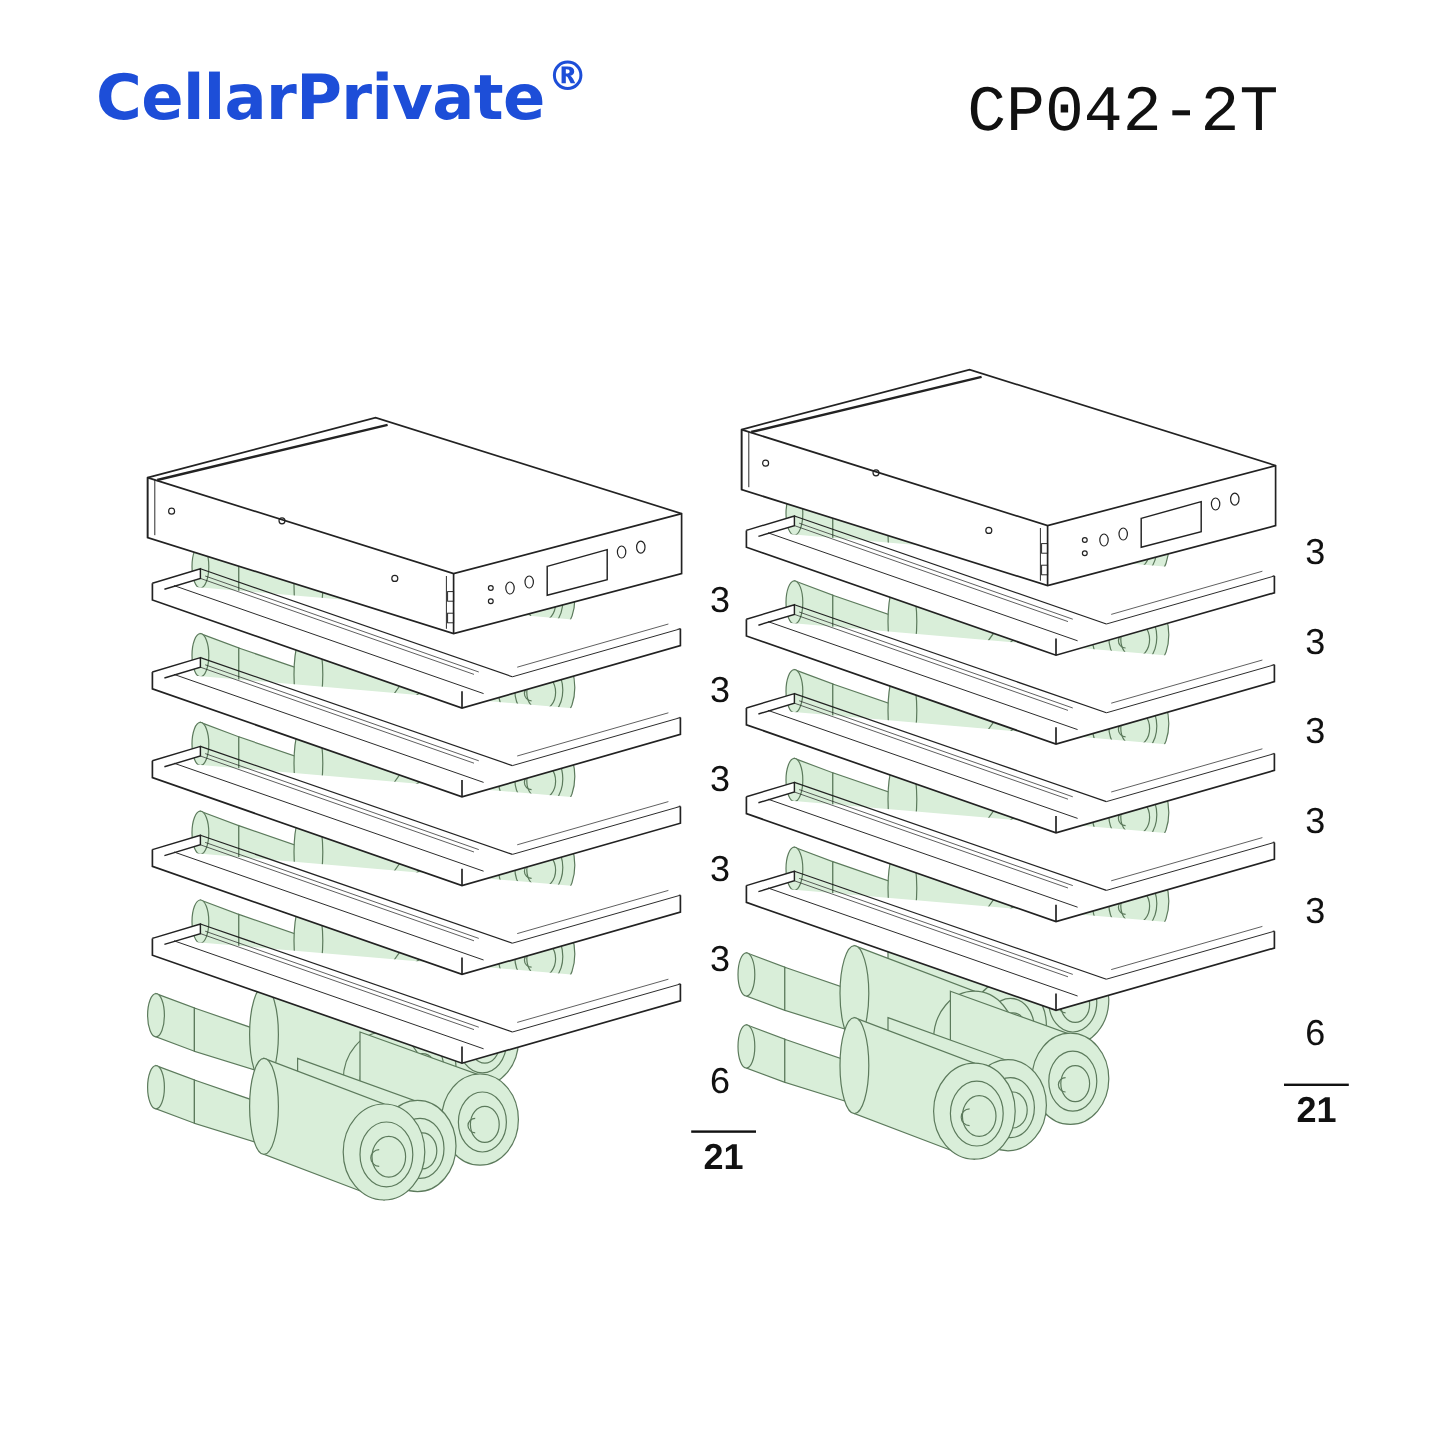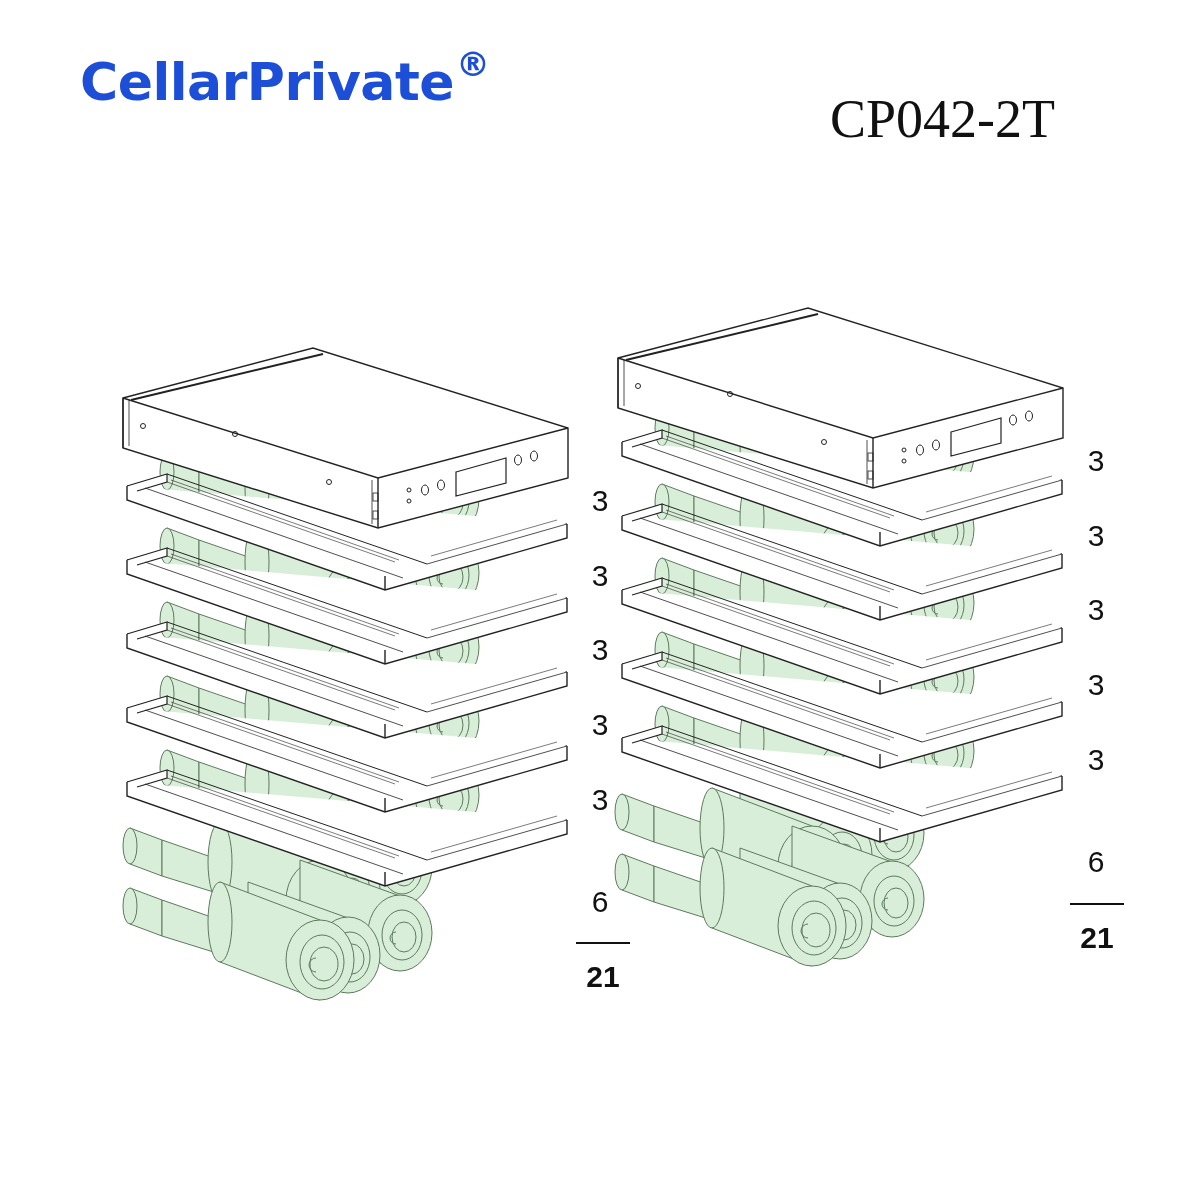--- a/index.html
+++ b/index.html
@@ -1,22 +1,22 @@
 <!DOCTYPE html>
 <html><head>
 <meta charset="utf-8">
 <style>
   html, body { margin:0; padding:0; background:#ffffff; }
   body { width:1200px; height:1200px; position:relative; overflow:hidden; font-family:"Liberation Sans", sans-serif; }
   .brand { position:absolute; left:80px; top:50px; font-family:"DejaVu Sans", sans-serif; font-weight:bold; font-size:52px; color:#1d4ed8; letter-spacing:-0.5px; }
   .brand sup { font-size:34px; position:relative; top:-6px; margin-left:2px; }
-  .model { position:absolute; left:830px; top:64px; font-family:Liberation Serif, serif; font-size:54px; color:#111;margin-top:24px; }
+  .model { position:absolute; left:806px; top:64px; font-family:Liberation Mono, monospace; font-size:54px; color:#111; }
   svg.diagram { position:absolute; left:0; top:0; }
   .count { position:absolute; font-family:"Liberation Sans", sans-serif; font-size:30px; color:#111; width:40px; text-align:center; }
-  .total { position:absolute; font-family:"Liberation Sans", sans-serif; font-size:30px; font-weight:bold; color:#111; width:54px; text-align:center; border-top:2px solid #111; padding-top:16px; }
+  .total { position:absolute; font-family:"Liberation Sans", sans-serif; font-size:30px; font-weight:bold; color:#111; width:54px; text-align:center; border-top:2px solid #111; padding-top:4px; }
 </style>
 </head>
 <body>
 
 <div class="brand"><span>CellarPrivate</span><sup>®</sup></div>
 <div class="model">CP042-2T</div>
 
 <svg class="diagram" width="1200" height="1200" viewBox="0 0 1200 1200">
   <defs>
 

